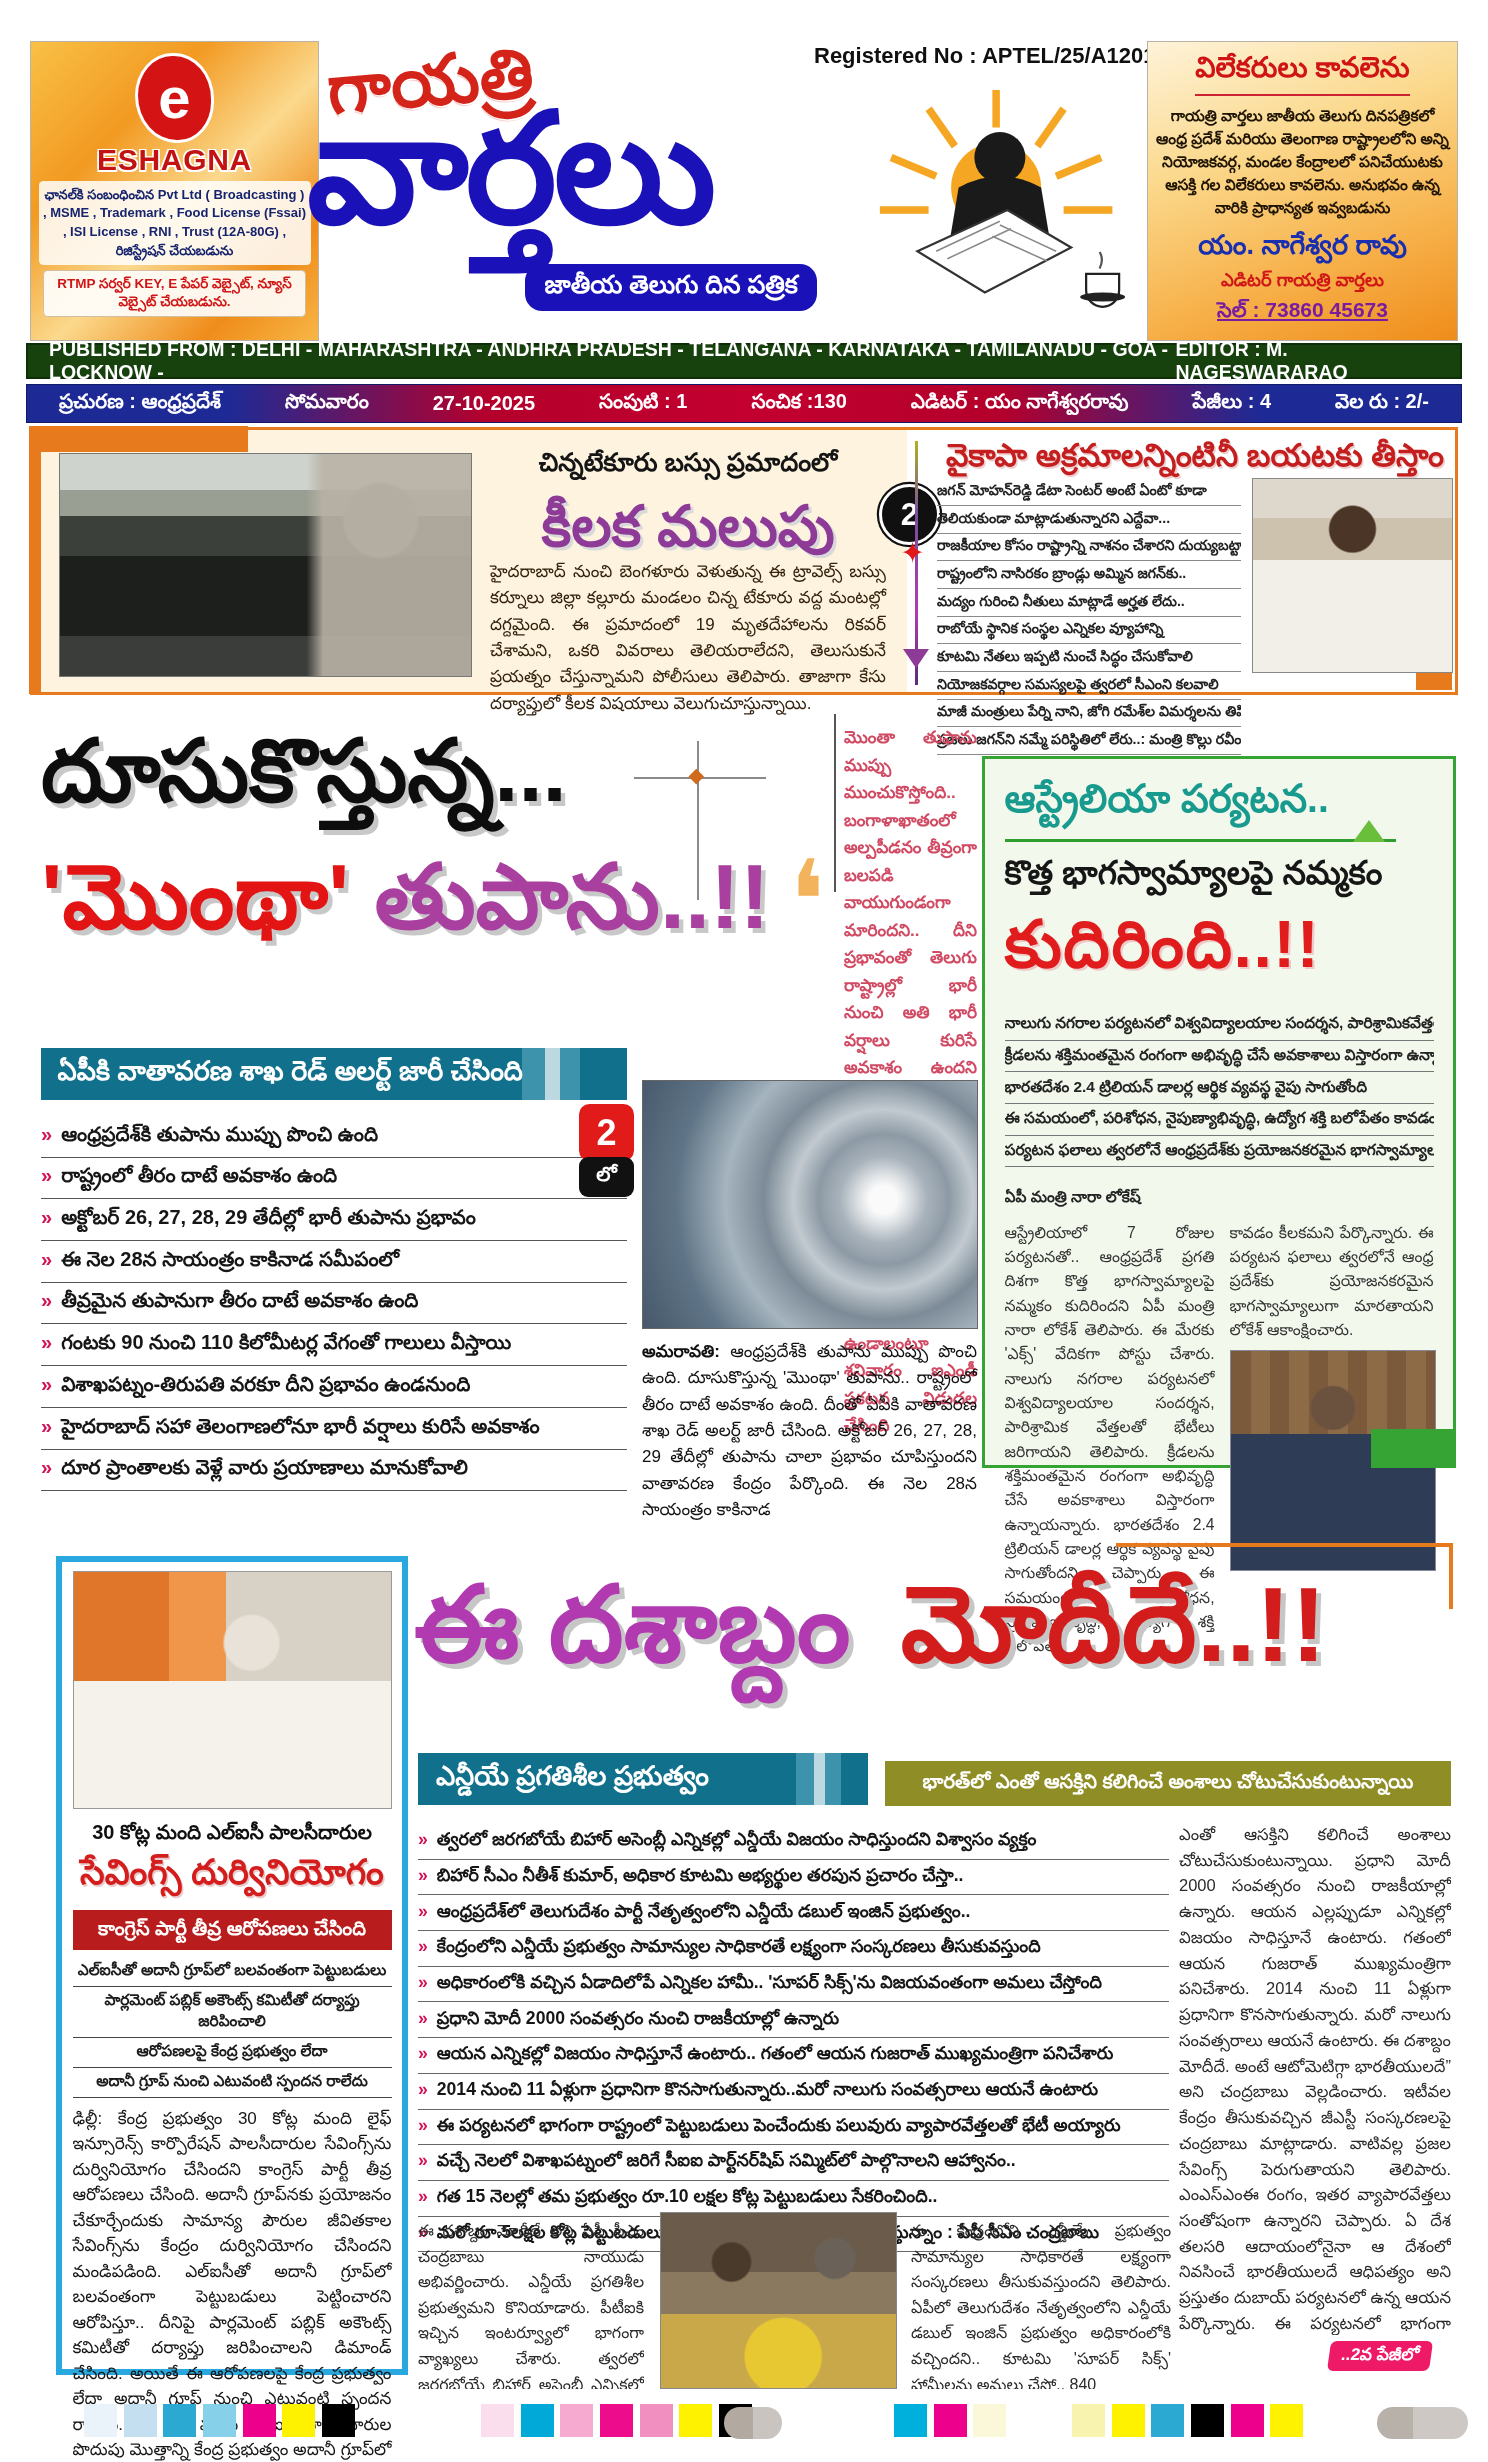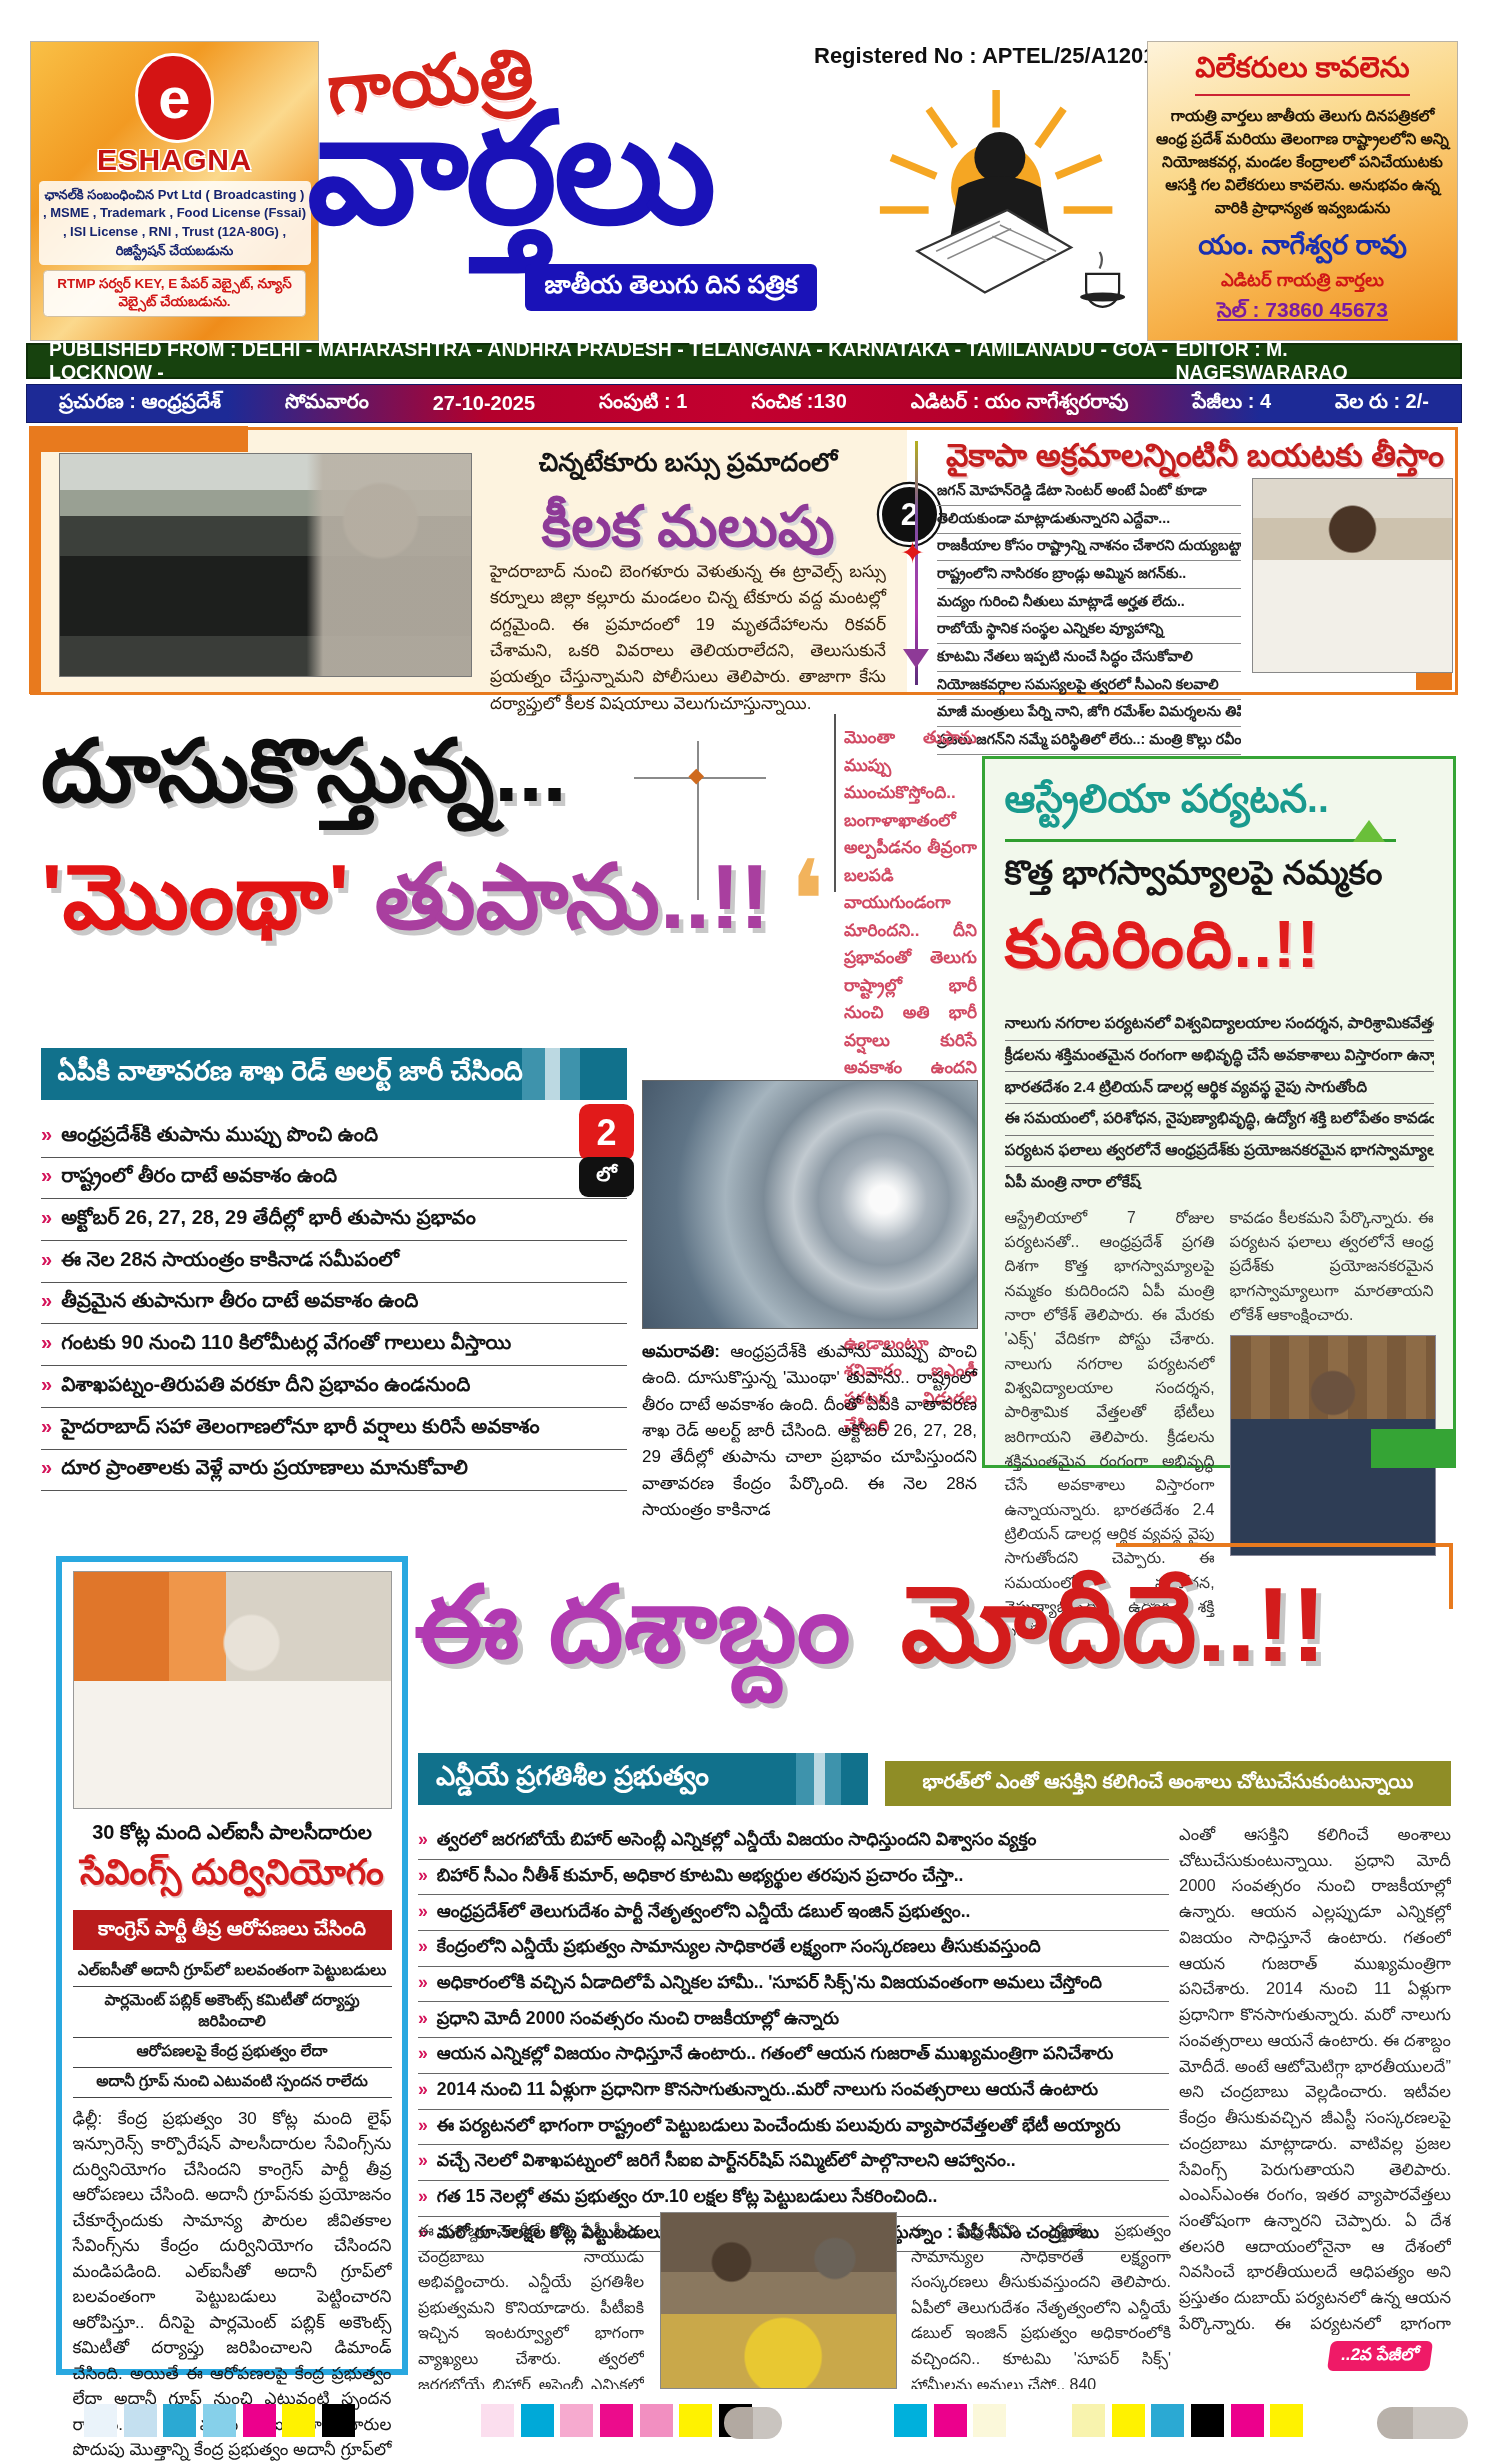--- a/index.html
+++ b/index.html
@@ -20,21 +20,21 @@
     font-size:13px;font-weight:bold;color:#16246e;line-height:1.45;}
   .adl-note{margin:4.5px 7.5px 0;background:rgba(255,255,255,.9);border:0.7px solid #d2bfa0;border-radius:4.5px;
     padding:3.7px 4.5px;font-size:13.5px;font-weight:bold;color:#d01616;line-height:1.4;}
   .reg-no{left:814px;top:43px;width:352px;font-size:22px;font-weight:bold;color:#101010;}
   .title-script{left:324px;top:51px;font-size:69px;font-weight:bold;color:#d42419;
     transform:rotate(-5deg);transform-origin:left top;
     text-shadow:-1.5px -1.5px 0 #fff,1.5px 1.5px 0 #fff,0 2.2px 0 #f8cfcf;}
   .title-main{left:307px;top:81px;font-size:154px;line-height:1.15;font-weight:bold;color:#1a12b8;
     white-space:nowrap;letter-spacing:-3px;}
   .tagline{left:525px;top:264px;background:#1a12b8;color:#fff;font-weight:bold;font-size:25px;
-    padding:6px 19.5px;border-radius:6px;white-space:nowrap;}
+    padding:6px 19.5px;border-radius:17px;white-space:nowrap;}
   .illus{left:846px;top:75px;width:289px;height:234px;}
   .ad-right{left:1147px;top:41px;width:311px;height:300px;border:1.5px solid #b9b2a6;box-sizing:border-box;
     background:linear-gradient(160deg,#fef3da 0%,#fbd98d 35%,#f7b14a 70%,#ef8c1a 100%);
     text-align:center;padding:9px 7.5px;}
   .adr-title{font-size:28.5px;font-weight:bold;color:#d01414;border-bottom:2.2px solid #c23;
     display:inline-block;padding-bottom:3px;}
   .adr-body{margin-top:7.5px;font-size:15.4px;font-weight:bold;color:#201505;line-height:1.5;}
   .adr-name{margin-top:10.5px;font-size:27px;font-weight:bold;color:#1a2fb0;}
   .adr-role{margin-top:3px;font-size:18px;font-weight:bold;color:#d01616;}
   .adr-phone{margin-top:3px;font-size:21px;font-weight:bold;color:#7a1ca0;text-decoration:underline;}
@@ -124,21 +124,21 @@
   .aus-kicker{display:inline-block;font-size:39px;font-weight:bold;color:#199a8e;
     border-bottom:3.7px solid #2f9e2f;padding-bottom:7.5px;position:relative;padding-right:67px;}
   .aus-kicker::after{content:"";position:absolute;right:10.5px;bottom:-3.7px;width:0;height:0;
     border-left:16.5px solid transparent;border-right:16.5px solid transparent;border-bottom:22.5px solid #6abf3a;}
   .aus-sub{margin-top:12px;font-size:33px;font-weight:bold;color:#161616;white-space:nowrap;}
   .aus-head{margin-top:6px;font-size:66px;font-weight:bold;color:#e01c1c;letter-spacing:1.5px;
     text-shadow:2.2px 2.2px 0 #f0c9c9;}
   .aus-lines{margin-top:10.5px;}
   .aus-line{font-size:15.4px;font-weight:bold;color:#242424;padding:5.2px 0 4.5px;border-bottom:1.5px solid #777;
     white-space:nowrap;overflow:hidden;}
-  .aus-line:last-child{border-bottom:none;}
+  .aus-line:last-child{border-bottom:none;margin-top:15px;}
   .aus-body{display:flex;gap:15px;margin-top:7.5px;}
   .aus-col{font-size:15.7px;line-height:1.55;color:#333;text-align:justify;}
   .aus-col.l{flex:1;}
   .aus-col.r{width:204px;}
   .lokesh-photo{width:204px;height:219px;margin-top:7.5px;border:0.7px solid #889;
     background:
       radial-gradient(circle at 50% 26%,#6b523f 0 11%,rgba(0,0,0,0) 12%),
       linear-gradient(180deg,rgba(0,0,0,0) 0 38%,#2e3d55 38% 100%),
       repeating-linear-gradient(90deg,#7a5a3a 0 19.5px,#8d6b46 19.5px 39px);}
   .aus-accent{left:1371px;top:1429px;width:85px;height:39px;background:#35a435;}

